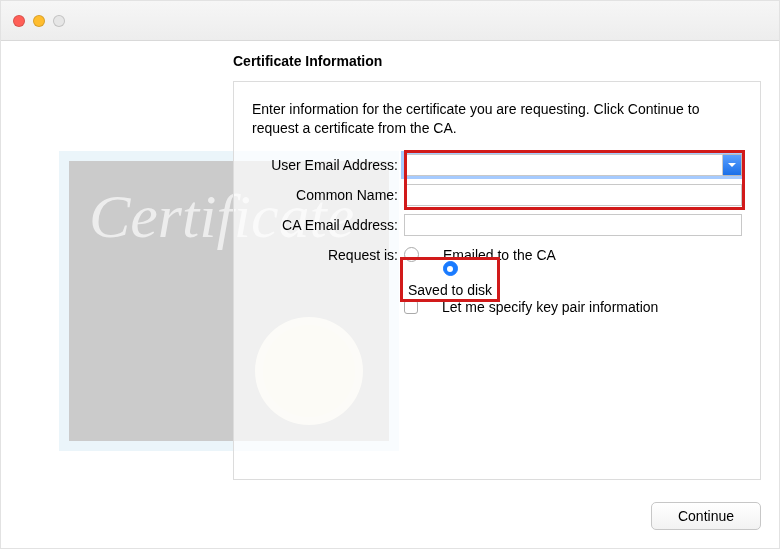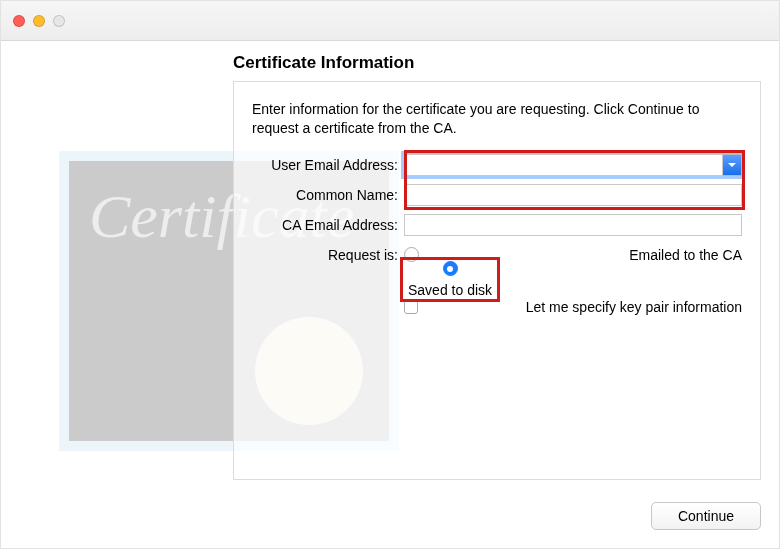--- a/index.html
+++ b/index.html
@@ -82,21 +82,21 @@
     position: absolute;
     right: 34px; bottom: 24px;
     width: 92px; height: 92px;
     background: #ecdc7f;
     border-radius: 50%;
     box-shadow: 0 0 0 8px #f2e6a0;
     opacity: 0.85;
   }
 
   .section-title {
-    font-size: 17px;
+    font-size: 14px;
     font-weight: 700;
     margin-left: 220px;
     margin-top: 2px;
     margin-bottom: 8px;
   }
 
   .panel {
     position: absolute;
     left: 220px;
     top: 30px;
@@ -175,21 +175,20 @@
     border: 3px solid #d11a1a;
     pointer-events: none;
   }
 
   .radio-row, .check-row {
     display: flex;
     align-items: center;
     gap: 24px;
     font-size: 14px;
     height: 22px;
-    justify-content: space-between;
   }
   .radio {
     width: 15px; height: 15px;
     border-radius: 50%;
     border: 1px solid #aaa;
     display: inline-flex;
     align-items: center;
     justify-content: center;
     background: #fff;
   }

